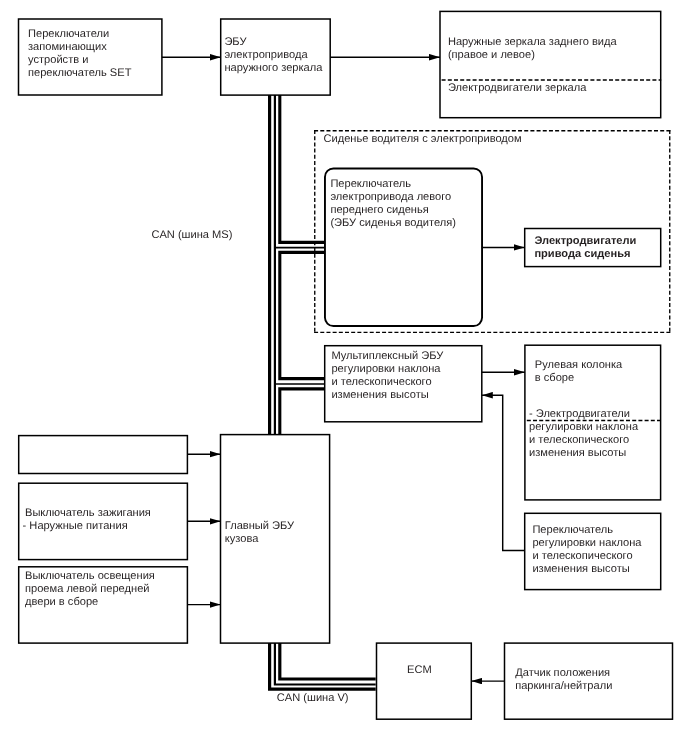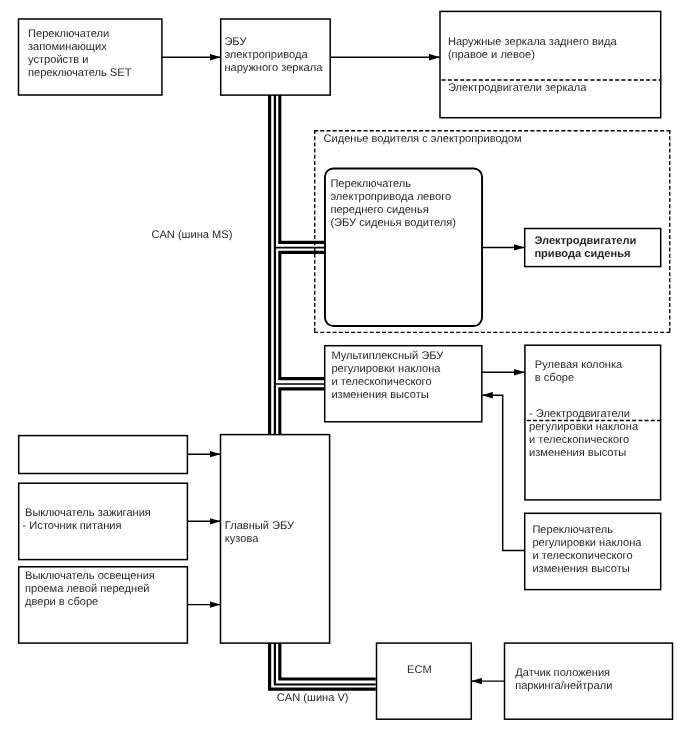--- a/index.html
+++ b/index.html
@@ -118,21 +118,21 @@
 в сборе</div>
   <div class="txt" style="left:529px;top:408px;">- Электродвигатели
 регулировки наклона
 и телескопического
 изменения высоты</div>
   <div class="txt" style="left:532.4px;top:524.1px;">Переключатель
 регулировки наклона
 и телескопического
 изменения высоты</div>
   <div class="txt" style="left:25px;top:490.8px;margin-top:16px;">Выключатель зажигания</div>
-  <div class="txt" style="left:22.6px;top:519.6px;">- Источник питания</div>
+  <div class="txt" style="left:22.6px;top:519.6px;">- Наружные питания</div>
   <div class="txt" style="left:25px;top:570.1px;">Выключатель освещения
 проема левой передней
 двери в сборе</div>
   <div class="txt" style="left:224.8px;top:512.1px;margin-top:8px;">Главный ЭБУ
 кузова</div>
   <div class="txt" style="left:407px;top:663.9px;">ECM</div>
   <div class="txt" style="left:515.2px;top:666.5px;">Датчик положения
 паркинга/нейтрали</div>
   <div class="txt" style="left:151.4px;top:229.3px;">CAN (шина MS)</div>
   <div class="txt" style="left:276.8px;top:691.5px;">CAN (шина V)</div>

